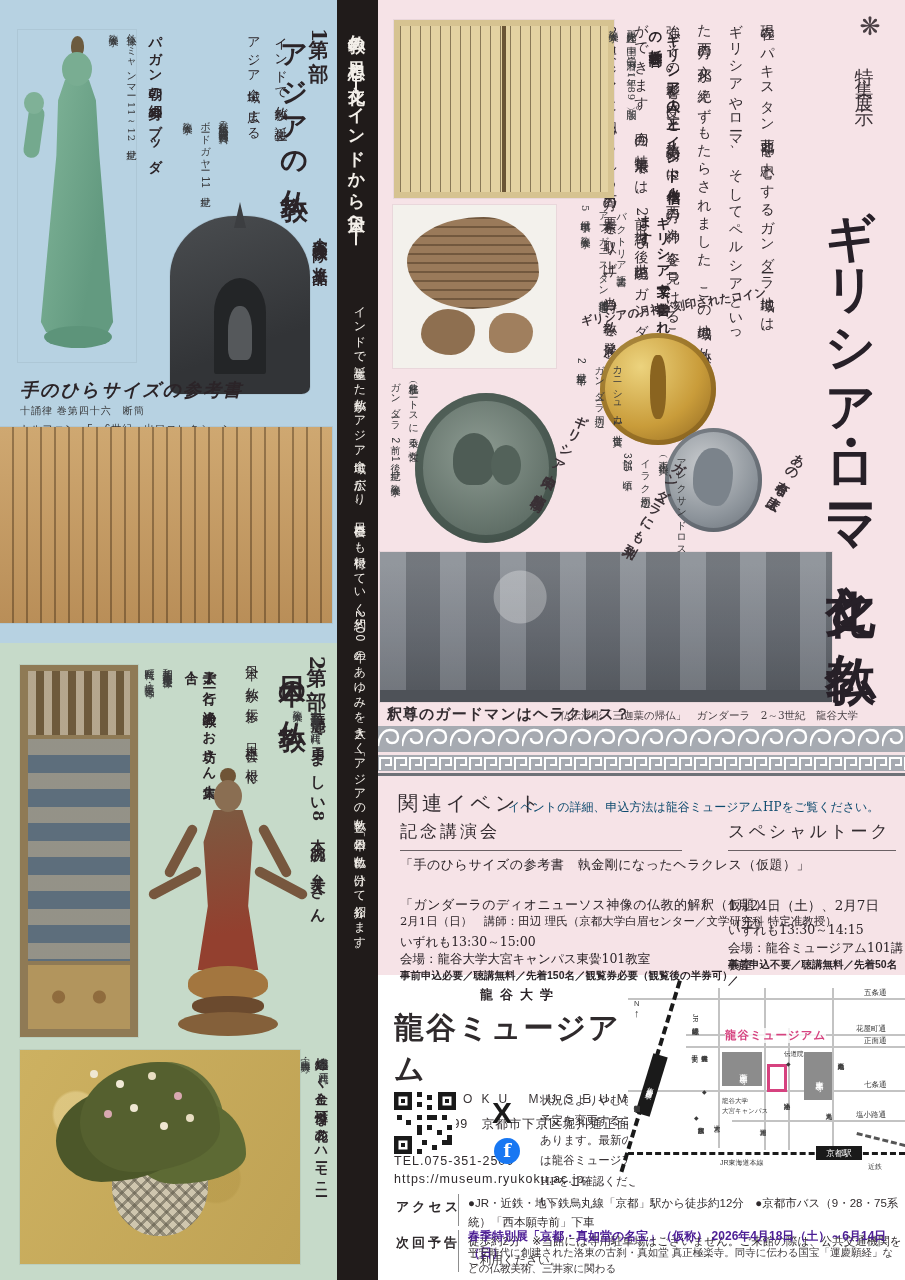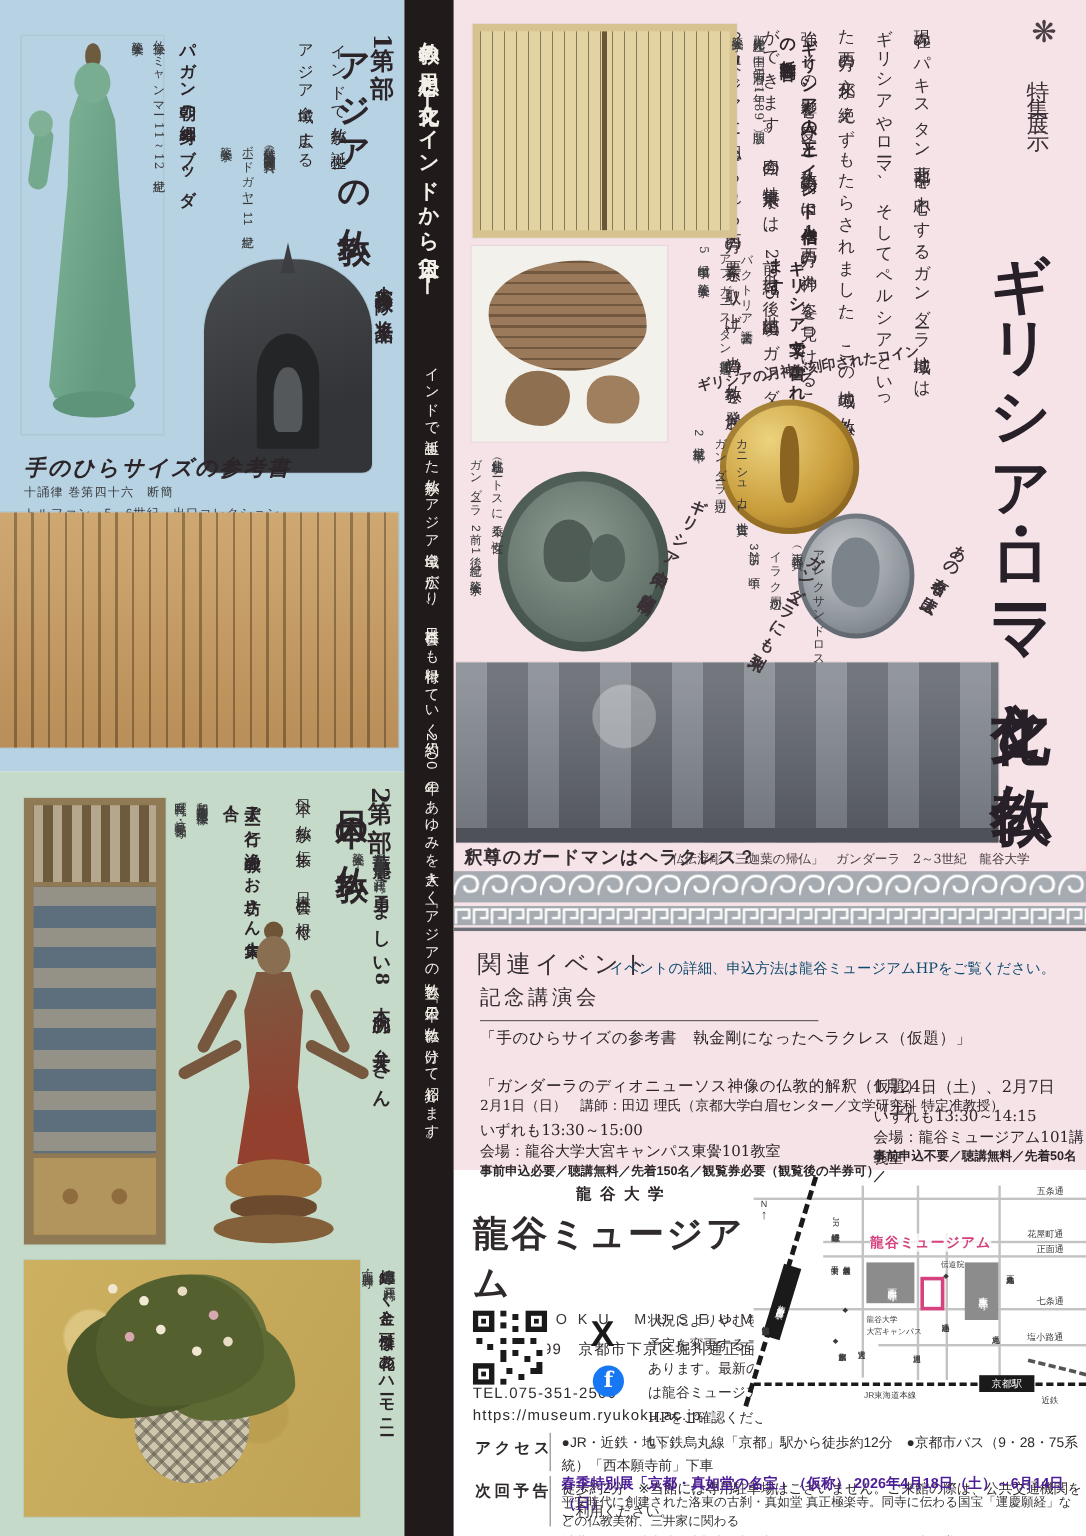--- a/index.html
+++ b/index.html
@@ -281,20 +281,21 @@
   <div class="abs serif" style="left:508px;top:799px;font-size:12px;color:#0c4a6e;">イベントの詳細、申込方法は龍谷ミュージアムHPをご覧ください。</div>
 
   <div class="abs serif ev-col-title" style="left:400px;top:820px;width:282px;color:#332c30;">記念講演会</div>
   <div class="abs serif ev-item-title" style="left:400px;top:856px;">「手のひらサイズの参考書　執金剛になったヘラクレス（仮題）」</div>
   <div class="abs serif ev-item-title" style="left:400px;top:896px;">「ガンダーラのディオニューソス神像の仏教的解釈（仮題）」</div>
   <div class="abs serif ev-item-date" style="left:400px;top:914px;">2月1日（日）　講師：田辺 理氏（京都大学白眉センター／文学研究科 特定准教授）</div>
   <div class="abs serif ev-meta" style="left:400px;top:934px;">いずれも13:30～15:00</div>
   <div class="abs serif ev-meta" style="left:400px;top:951px;">会場：龍谷大学大宮キャンパス東黌101教室</div>
   <div class="abs ev-cond" style="left:400px;top:969px;">事前申込必要／聴講無料／先着150名／観覧券必要（観覧後の半券可）</div>
 
+  <div class="abs serif ev-col-title" style="left:728px;top:820px;width:168px;color:#332c30;">スペシャルトーク</div>
   <div class="abs serif" style="left:728px;top:897px;font-size:13.5px;">1月24日（土）、2月7日（土）</div>
   <div class="abs serif ev-meta" style="left:728px;top:922px;">いずれも13:30～14:15</div>
   <div class="abs serif ev-meta" style="left:728px;top:940px;">会場：龍谷ミュージアム101講義室</div>
   <div class="abs ev-cond pre" style="left:728px;top:957px;line-height:1.5;">事前申込不要／聴講無料／先着50名／
 観覧券必要（観覧後の半券可）</div>
 
   <div class="abs" style="left:394px;top:986px;width:252px;">
     <div class="m-label" style="text-align:center;">龍谷大学</div>
     <div class="m-name" style="margin-top:4px;">龍谷ミュージアム</div>
     <div class="m-en" style="margin-top:2px;">RYUKOKU MUSEUM</div>

